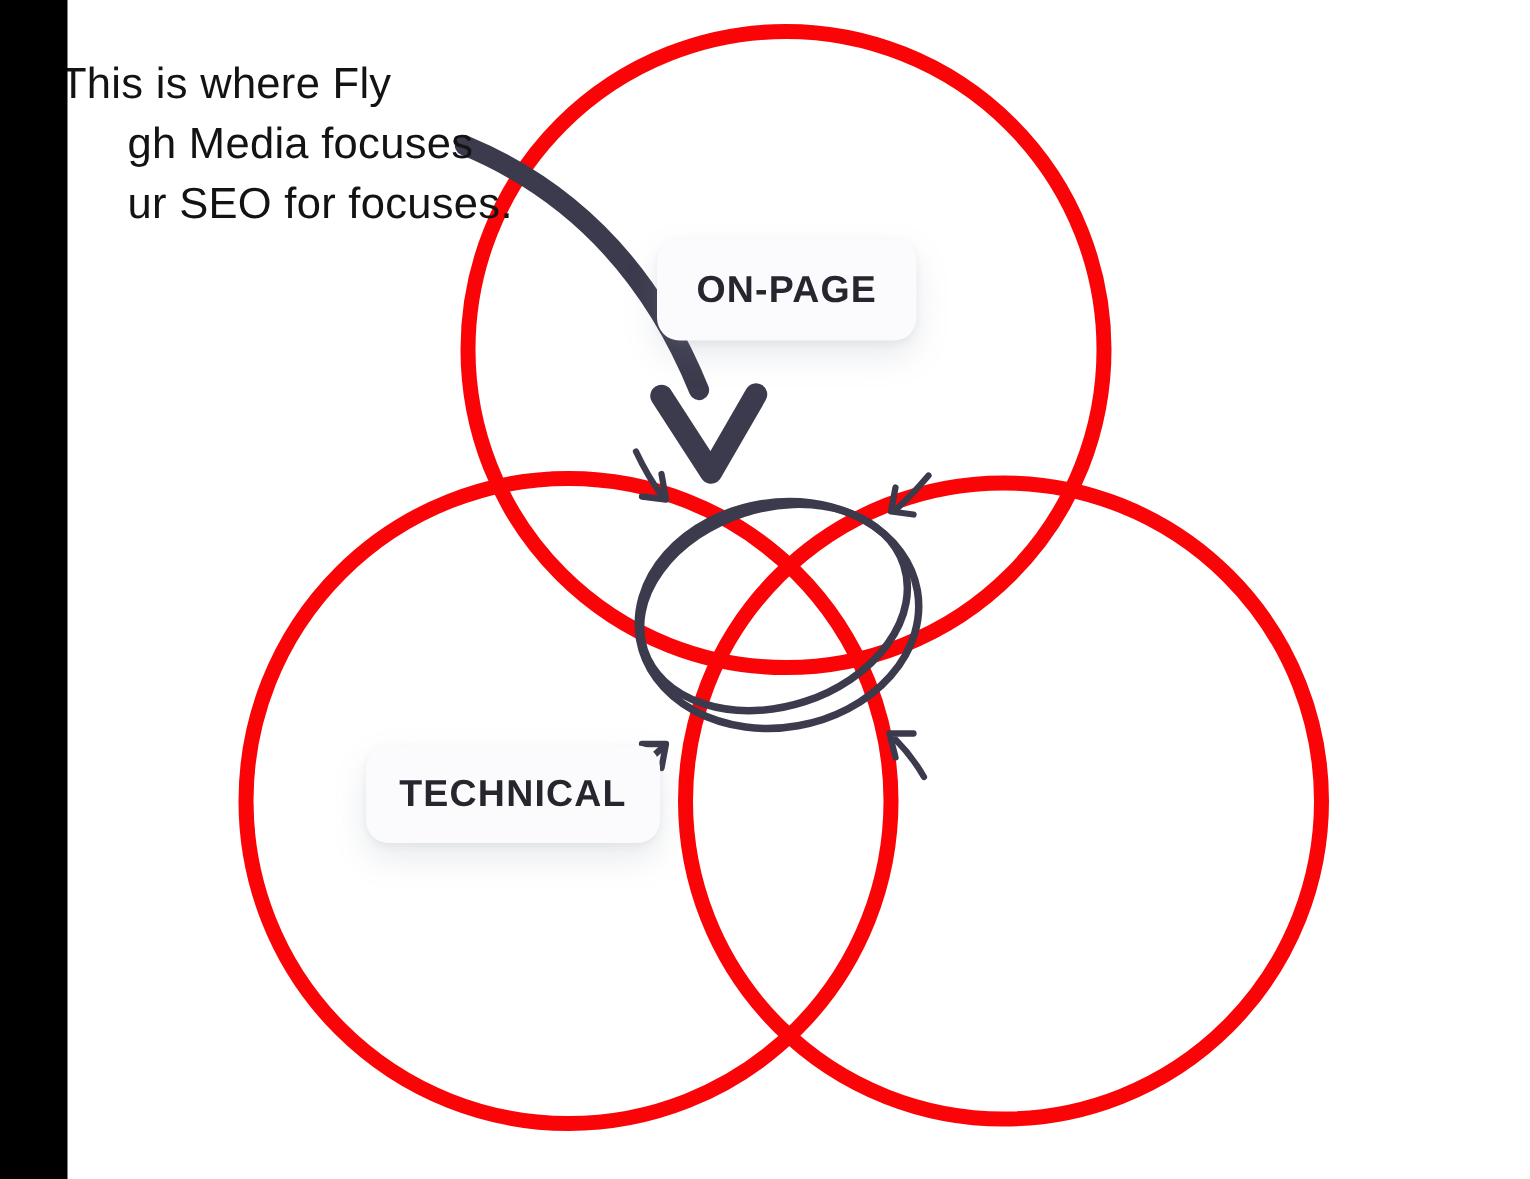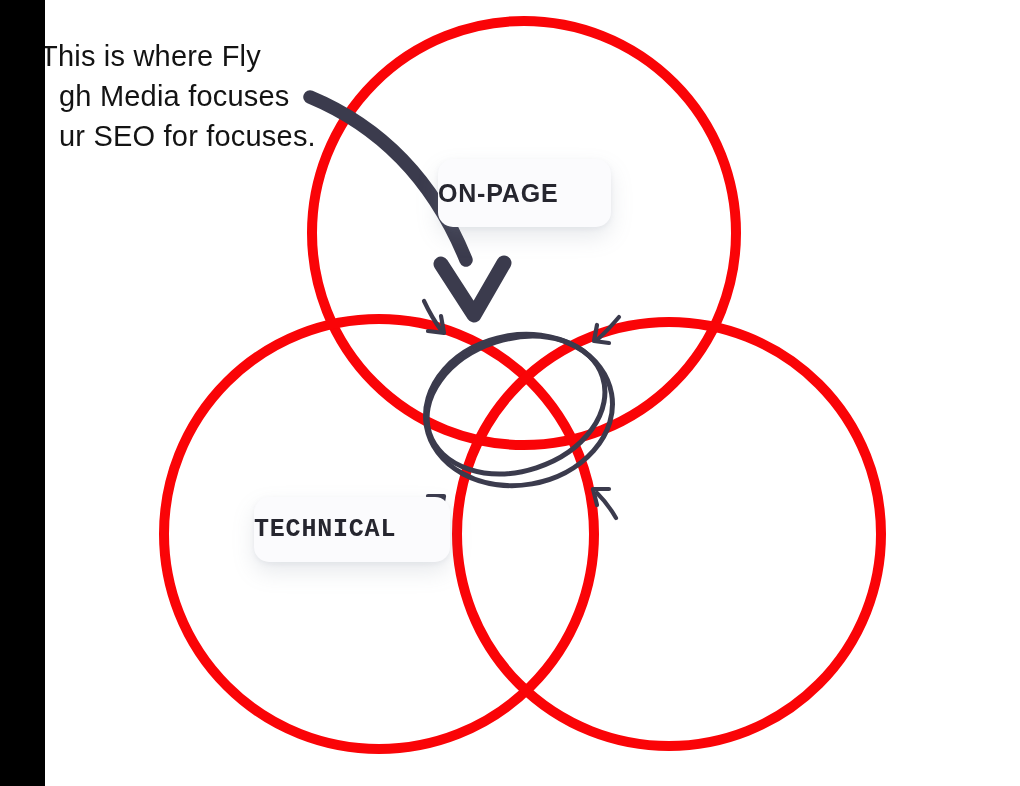--- a/index.html
+++ b/index.html
@@ -26,30 +26,30 @@
   .small-arrow{stroke-width:4.2;stroke-linecap:round;stroke-linejoin:round;}
   .bar{
     position:absolute;left:0;top:0;width:45px;height:786px;
     background:var(--bar);z-index:6;
   }
   .note{
     position:absolute;left:40px;top:36px;z-index:3;
     font-size:29px;line-height:40px;color:var(--annotation-text);
     letter-spacing:0.2px;white-space:nowrap;
   }
-  .note .indent{margin-left:19px;}
+  .note .indent{margin-left:5px;padding-left:40px;}
   .pill{
-    position:absolute;z-index:4;display:flex;align-items:center;
+    position:absolute;z-index:4;display:flex;align-items:center;justify-content:center;
     background:var(--label-bg);border-radius:15px;
     box-shadow:0 10px 22px rgba(130,136,155,0.18),0 2px 5px rgba(130,136,155,0.10);
     color:var(--label-text);font-weight:bold;font-size:25px;letter-spacing:0.8px;
     white-space:nowrap;
   }
   .pill-onpage{left:438px;top:159px;width:173px;height:68px;}
-  .pill-technical{left:254px;top:497px;width:196px;height:65px;font-family:Liberation Mono, monospace;}
+  .pill-technical{left:244px;top:497px;width:196px;height:65px;}
   .pill-offpage{left:622px;top:498px;width:180px;height:65px;}
 </style>
 </head>
 <body>
 
 <div class="stage">
 
   <svg class="venn" viewBox="0 0 1020 786" aria-hidden="true">
 
     <circle class="ring" cx="524" cy="233" r="212"></circle>

